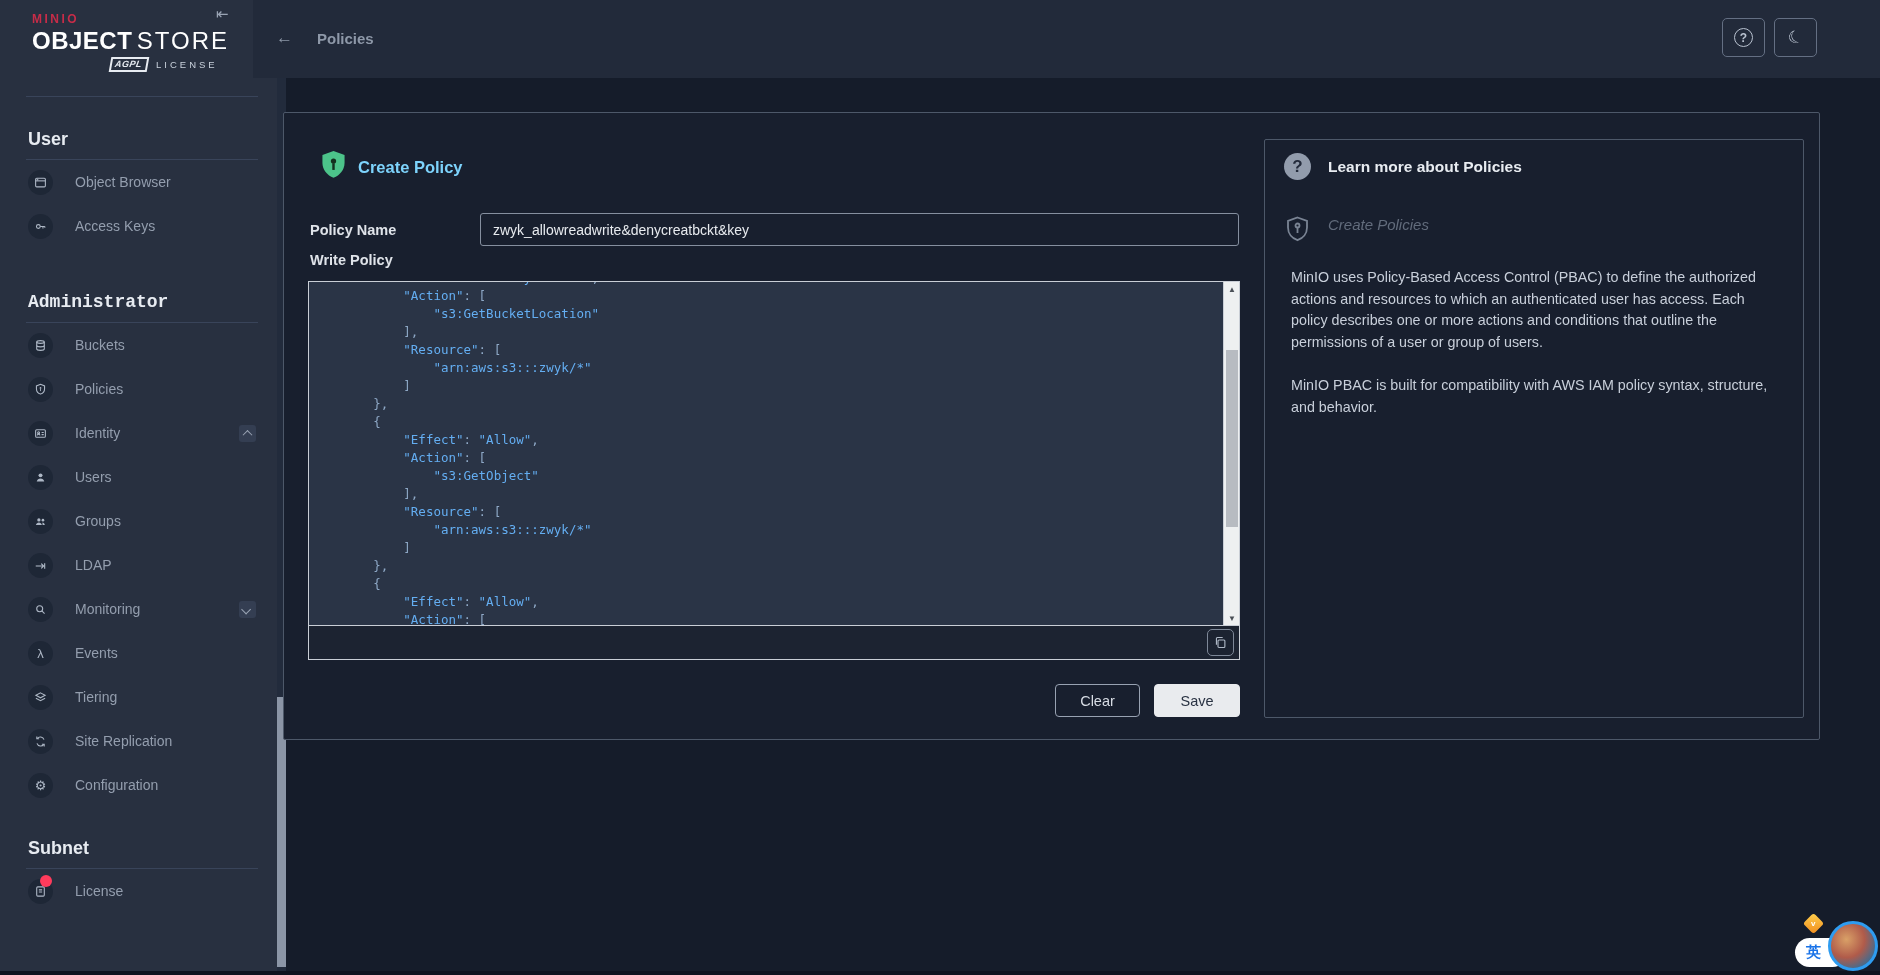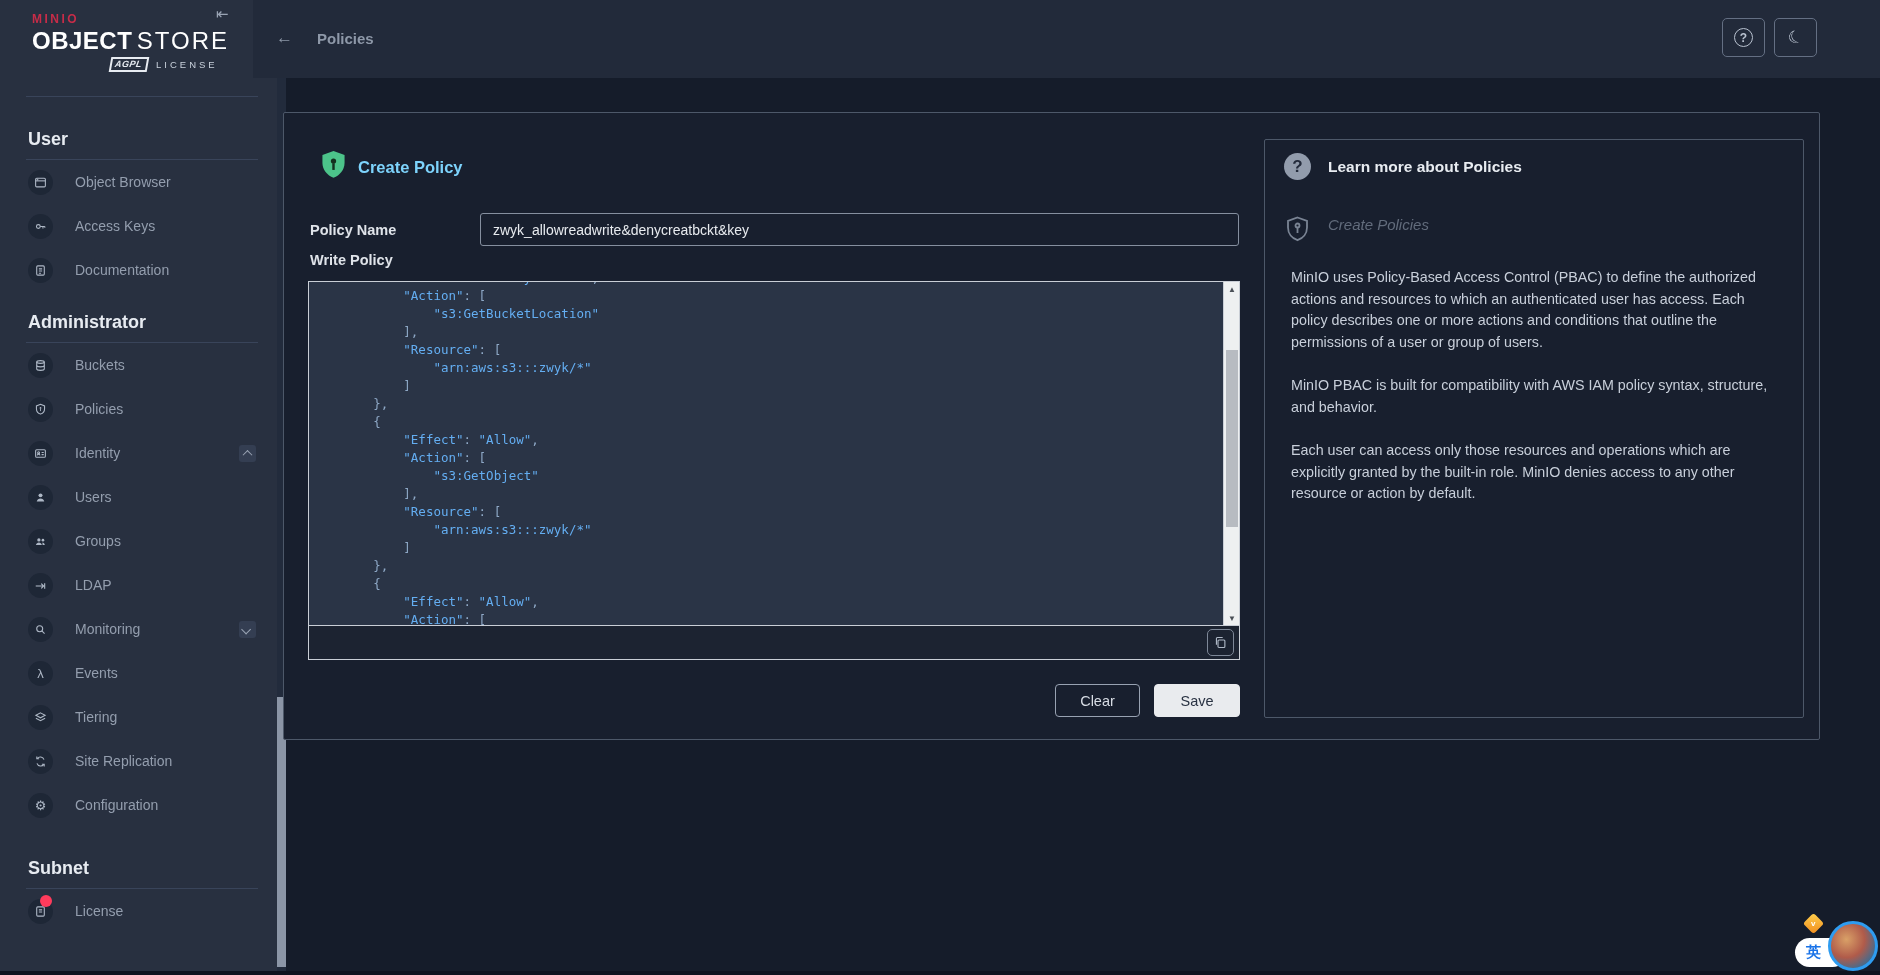--- a/index.html
+++ b/index.html
@@ -13,21 +13,21 @@
   .logo-minio { color:#c72c48; font-weight:800; font-size:12px; letter-spacing:2.5px; }
   .logo-line2 { margin-top:1px; white-space:nowrap; }
   .logo-object { color:#ffffff; font-weight:800; font-size:24px; letter-spacing:0.5px; }
   .logo-store { color:#ffffff; font-weight:300; font-size:24px; letter-spacing:2px; }
   .logo-lic-row { margin-top:2px; margin-left:78px; display:flex; align-items:center; gap:8px; }
   .agpl-chip { border:2px solid #e8ecf2; color:#e8ecf2; font-style:italic; font-weight:800; font-size:9px; padding:0 4px 1px 3px; transform:skewX(-10deg); letter-spacing:0.5px; }
   .lic-text { color:#c9d1dc; font-size:9.5px; letter-spacing:3px; }
   .sdiv { height:1px; background:#39445a; margin:0 28px 0 26px; }
   .sdiv.first { margin-top:21px; }
   .section-label { margin:32px 0 0 28px; height:17px; color:#e7ebf1; font-size:18px; font-weight:700; }
-  .section-label.mt { margin-top:20px; }
+  .section-label.mt { margin-top:44px;font-family:Liberation Mono, monospace; }
   .sdiv.under { margin-top:13px; }
   .nav-item { position:relative; height:44px; display:flex; align-items:center; padding-left:28px; gap:22px; color:#949eae; font-size:14px; cursor:pointer; }
   .nav-item.child { }
   .circ { flex:0 0 auto; width:25px; height:25px; border-radius:50%; background:#1e2736; color:#aeb8c6; display:flex; align-items:center; justify-content:center; font-size:13px; }
   .circ svg { width:13px; height:13px; }
   .chev-box { position:absolute; right:30px; top:50%; margin-top:-8px; width:17px; height:17px; border-radius:3px; background:#343e52; display:flex; align-items:center; justify-content:center; }
   .chev { width:7px; height:7px; border-left:1.6px solid #9aa4b4; border-bottom:1.6px solid #9aa4b4; }
   .chev.up { transform:rotate(135deg) translate(1px,-1px); }
   .chev.down { transform:rotate(-45deg) translate(-1px,-1px); }
   .red-dot { position:absolute; left:40px; top:6px; width:12px; height:12px; border-radius:50%; background:#ff3b5c; }
@@ -124,29 +124,20 @@
       <span class="nav-label">Object Browser</span>
     </div>
     <div class="nav-item">
       <span class="circ">
           <svg viewBox="0 0 24 24" fill="none" stroke="currentColor" stroke-width="2">
             <circle cx="8" cy="12" r="3.5"></circle>
             <path d="M11.5 12h8.5M16.5 12v3.5M20 12v2.5"></path>
           </svg>
         </span>
       <span class="nav-label">Access Keys</span>
-    </div>
-    <div class="nav-item">
-      <span class="circ">
-          <svg viewBox="0 0 24 24" fill="none" stroke="currentColor" stroke-width="2">
-            <rect x="5" y="3.5" width="14" height="17" rx="2"></rect>
-            <path d="M9 9h6M9 13h6M9 17h4"></path>
-          </svg>
-        </span>
-      <span class="nav-label">Documentation</span>
     </div>
 
     <div class="section-label mt">Administrator</div>
     <div class="sdiv under"></div>
 
     <div class="nav-item">
       <span class="circ">
           <svg viewBox="0 0 24 24" fill="none" stroke="currentColor" stroke-width="2">
             <ellipse cx="12" cy="5.5" rx="7" ry="2.5"></ellipse>
             <path d="M5 5.5v13c0 1.4 3.1 2.5 7 2.5s7-1.1 7-2.5v-13"></path>
@@ -337,21 +328,20 @@
       <svg viewBox="0 0 24 28" fill="none" stroke="currentColor" stroke-width="1.8">
         <path d="M12 1.5l9.5 3.4v6.7c0 6-4 10.8-9.5 12.6C6.5 22.4 2.5 17.6 2.5 11.6V4.9z"></path>
         <circle cx="12" cy="9.5" r="2"></circle>
         <path d="M12 11.5v5.5"></path>
       </svg>
       <span class="panel-link-label">Create Policies</span>
     </div>
     <div class="panel-paras">
       <p>MinIO uses Policy-Based Access Control (PBAC) to define the authorized actions and resources to which an authenticated user has access. Each policy describes one or more actions and conditions that outline the permissions of a user or group of users.</p>
       <p>MinIO PBAC is built for compatibility with AWS IAM policy syntax, structure, and behavior.</p>
-      <p>Each user can access only those resources and operations which are explicitly granted by the built-in role. MinIO denies access to any other resource or action by default.</p>
     </div>
   </div>
 
   <div class="ime-pill">
     <span class="ime-char">英</span>
   </div>
   <div class="ime-gem">
       <span>v</span>
     </div>
   <div class="ime-avatar"></div>

